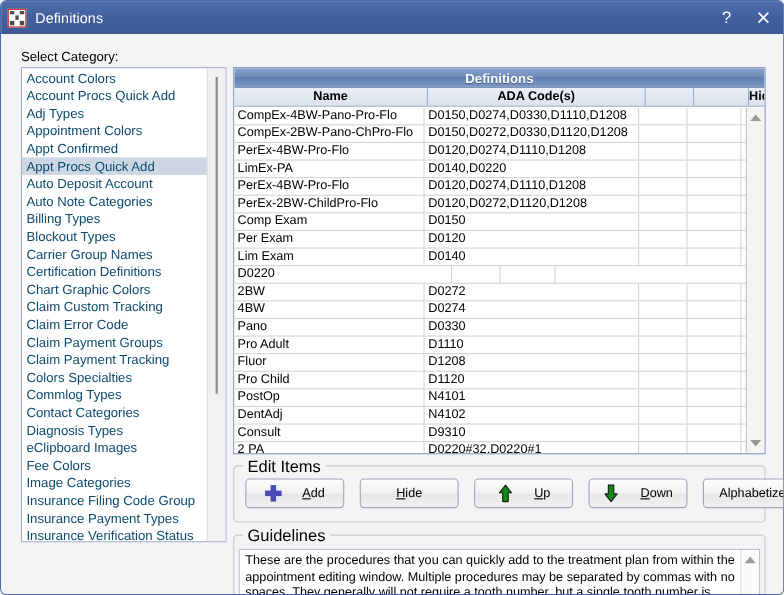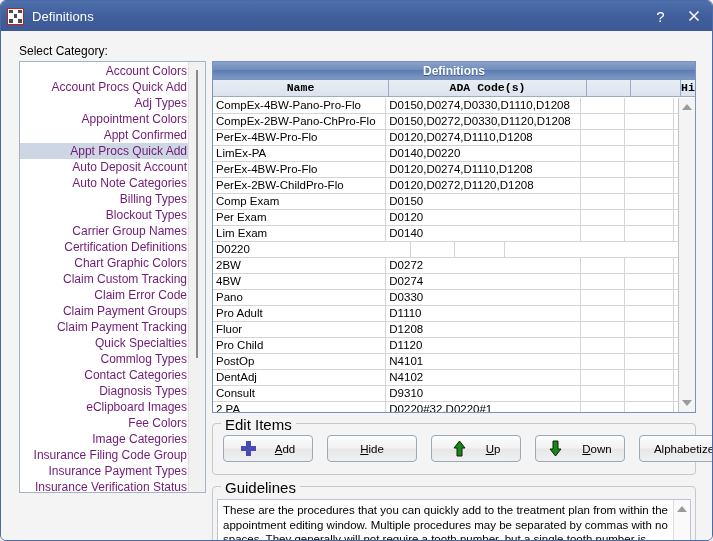--- a/index.html
+++ b/index.html
@@ -117,25 +117,24 @@
     width: 170px;
     padding: 1px 0 0 0;
     margin: 0;
     list-style: none;
   }
   .cat-list li {
     font-size: 12px;
     line-height: 16px;
     height: 16px;
     padding: 0 3px 0 4px;
-    color: #701a75;
+    color: #0c4a6e;
     white-space: nowrap;
     overflow: hidden;
     cursor: default;
-    text-align: right;
   }
   .cat-list li.selected {
     background: #cdd7e4;
   }
   .cat-scrollbar {
     position: absolute;
     right: 0; top: 0; bottom: 0;
     width: 16px;
     background: #f1f1f1;
     border-left: 1px solid #e0e0e0;
@@ -170,21 +169,20 @@
     border-bottom: 1px solid #7b93b8;
     text-shadow: 0 1px 0 rgba(0,0,0,.35);
     box-sizing: border-box;
   }
   .grid-head {
     display: flex;
     height: 17px;
     background: linear-gradient(180deg, #e9eef5 0%, #dbe3ee 100%);
     border-bottom: 1px solid #9aadc7;
     box-sizing: border-box;
-    font-family: Liberation Mono, monospace;
   }
   .grid-head .hcell {
     font-size: 11.5px;
     font-weight: bold;
     color: #000;
     line-height: 16px;
     text-align: center;
     border-right: 1px solid #9aadc7;
     box-sizing: border-box;
     overflow: hidden;
@@ -399,21 +397,21 @@
             <li>Auto Note Categories</li>
             <li>Billing Types</li>
             <li>Blockout Types</li>
             <li>Carrier Group Names</li>
             <li>Certification Definitions</li>
             <li>Chart Graphic Colors</li>
             <li>Claim Custom Tracking</li>
             <li>Claim Error Code</li>
             <li>Claim Payment Groups</li>
             <li>Claim Payment Tracking</li>
-            <li>Quick Specialties</li>
+            <li>Colors Specialties</li>
             <li>Commlog Types</li>
             <li>Contact Categories</li>
             <li>Diagnosis Types</li>
             <li>eClipboard Images</li>
             <li>Fee Colors</li>
             <li>Image Categories</li>
             <li>Insurance Filing Code Group</li>
             <li>Insurance Payment Types</li>
             <li>Insurance Verification Status</li>
           </ul>

